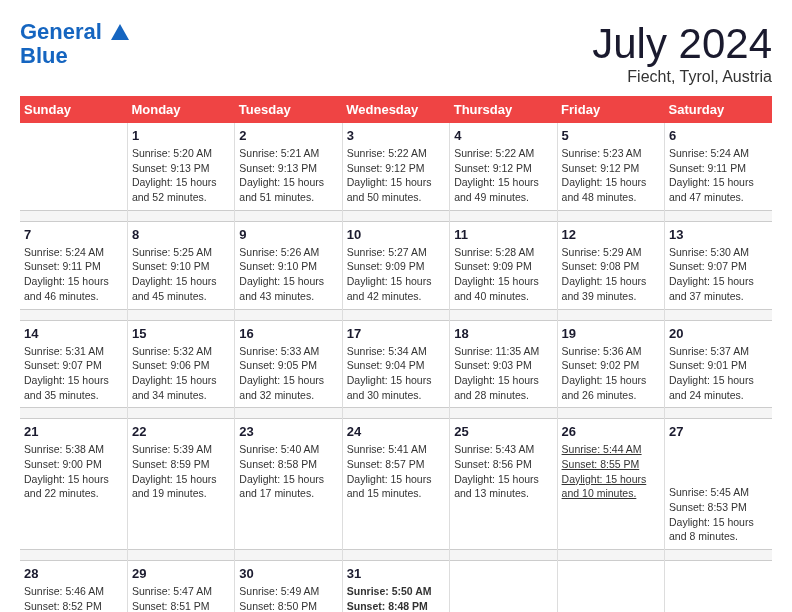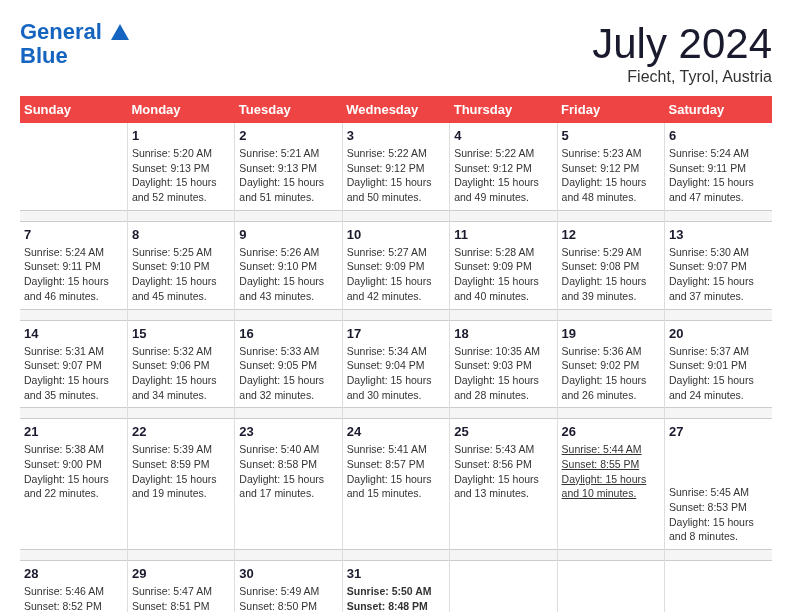--- a/index.html
+++ b/index.html
@@ -253,21 +253,21 @@
         </td>
         <td>
           <span class="day-number">17</span>
           <div class="day-info" style="white-space: pre-line;">Sunrise: 5:34 AM
 Sunset: 9:04 PM
 Daylight: 15 hours
 and 30 minutes.</div>
         </td>
         <td>
           <span class="day-number">18</span>
-          <div class="day-info" style="white-space: pre-line;">Sunrise: 10:35 AM
+          <div class="day-info" style="white-space: pre-line;">Sunrise: 11:35 AM
 Sunset: 9:03 PM
 Daylight: 15 hours
 and 28 minutes.</div>
         </td>
         <td>
           <span class="day-number">19</span>
           <div class="day-info" style="white-space: pre-line;">Sunrise: 5:36 AM
 Sunset: 9:02 PM
 Daylight: 15 hours
 and 26 minutes.</div>

